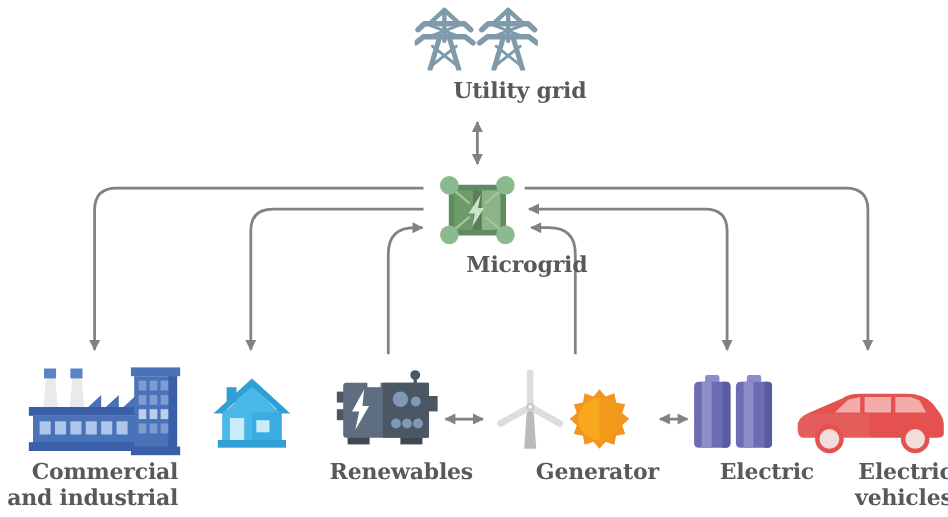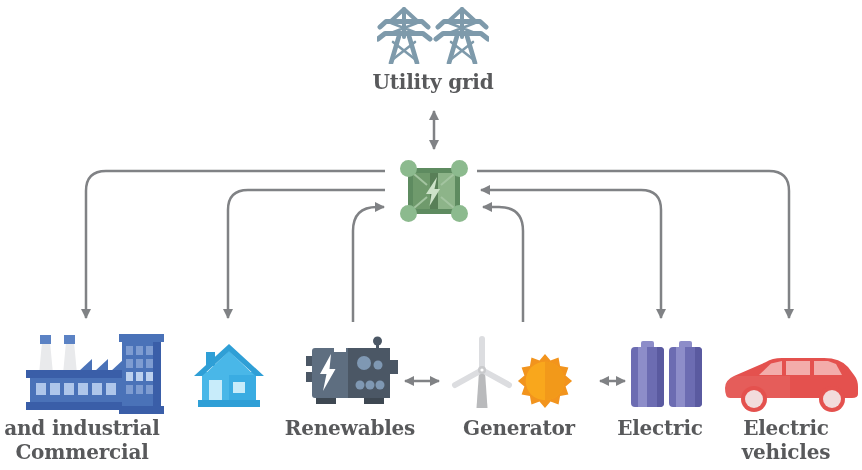--- a/index.html
+++ b/index.html
@@ -7,21 +7,21 @@
     position:relative;width:862px;height:470px;background:#ffffff;overflow:hidden;
     font-family:"DejaVu Serif","Liberation Serif",serif;
   }
   .abs{position:absolute;}
   .lbl{
     position:absolute;
     font-weight:700;
     font-size:20px;
     line-height:24px;
     color:#58595b;
-    text-align:center;
+    text-align:right;
     letter-spacing:-0.2px;
     white-space:nowrap;
   }
   svg{display:block;}
 </style>
 </head>
 <body>
 
 <div class="canvas">
 
@@ -75,20 +75,21 @@
     <rect x="30" y="13" width="8" height="36" fill="#587f57"></rect>
     <g stroke="#a3c4a0" stroke-width="2">
       <path d="M14 14 L27 25 M54 14 L41 25 M14 48 L27 37 M54 48 L41 37"></path>
     </g>
     <polygon points="37,17 26,34 31.5,34 29.5,46 40,29 34.5,29" fill="#cde2c9"></polygon>
     <circle cx="8.5" cy="8.5" r="8.5" fill="#8cba8e"></circle>
     <circle cx="59.5" cy="8.5" r="8.5" fill="#8cba8e"></circle>
     <circle cx="8.5" cy="53.5" r="8.5" fill="#8cba8e"></circle>
     <circle cx="59.5" cy="53.5" r="8.5" fill="#8cba8e"></circle>
   </svg>
+  <div class="lbl" style="left:334px;top:228px;width:200px">Microgrid</div>
 
   <svg class="abs" style="left:26px;top:328px" width="138" height="86" viewBox="0 0 138 86">
     <polygon points="16,14 24,14 27,46 13,46" fill="#e9eaec"></polygon>
     <rect x="14" y="7" width="11" height="9" fill="#5b82c4"></rect>
     <polygon points="40,14 48,14 51,46 37,46" fill="#e9eaec"></polygon>
     <rect x="38" y="7" width="11" height="9" fill="#5b82c4"></rect>
     <polygon points="52,44 66,31 66,44" fill="#4a72b8"></polygon>
     <polygon points="68,44 82,31 82,44" fill="#4a72b8"></polygon>
     <polygon points="84,44 98,31 98,44" fill="#4a72b8"></polygon>
     <rect x="0" y="42" width="101" height="8" fill="#3a5ea8"></rect>
@@ -117,22 +118,22 @@
         <rect x="120" y="57" width="7" height="9"></rect>
     </g>
     <g fill="#bcd0ee">
       <rect x="100" y="44" width="7" height="9"></rect>
         <rect x="110" y="44" width="7" height="9"></rect>
         <rect x="120" y="44" width="7" height="9"></rect>
     </g>
     <rect x="93" y="78" width="45" height="8" fill="#3a5ea8"></rect>
   </svg>
   <div class="lbl" style="left:2px;top:416px;width:160px">
+    <div>Commercial</div>
     <div>and industrial</div>
-    <div>Commercial</div>
   </div>
 
   <svg class="abs" style="left:192px;top:342px" width="74" height="70" viewBox="0 0 74 70">
     <rect x="14" y="10" width="9" height="14" fill="#2f9fd6"></rect>
     <rect x="10" y="30" width="54" height="30" fill="#49b7e8"></rect>
     <rect x="37" y="30" width="27" height="30" fill="#3aace2"></rect>
     <polygon points="37,9 62,33 12,33" fill="#49b7e8"></polygon>
     <path d="M2 34 L37 2 L72 34 L64 34 L37 9.5 L10 34 Z" fill="#2f9fd6"></path>
     <rect x="17" y="38" width="13" height="22" fill="#c8ecfa"></rect>
     <rect x="41" y="40" width="12" height="11" fill="#c8ecfa"></rect>

